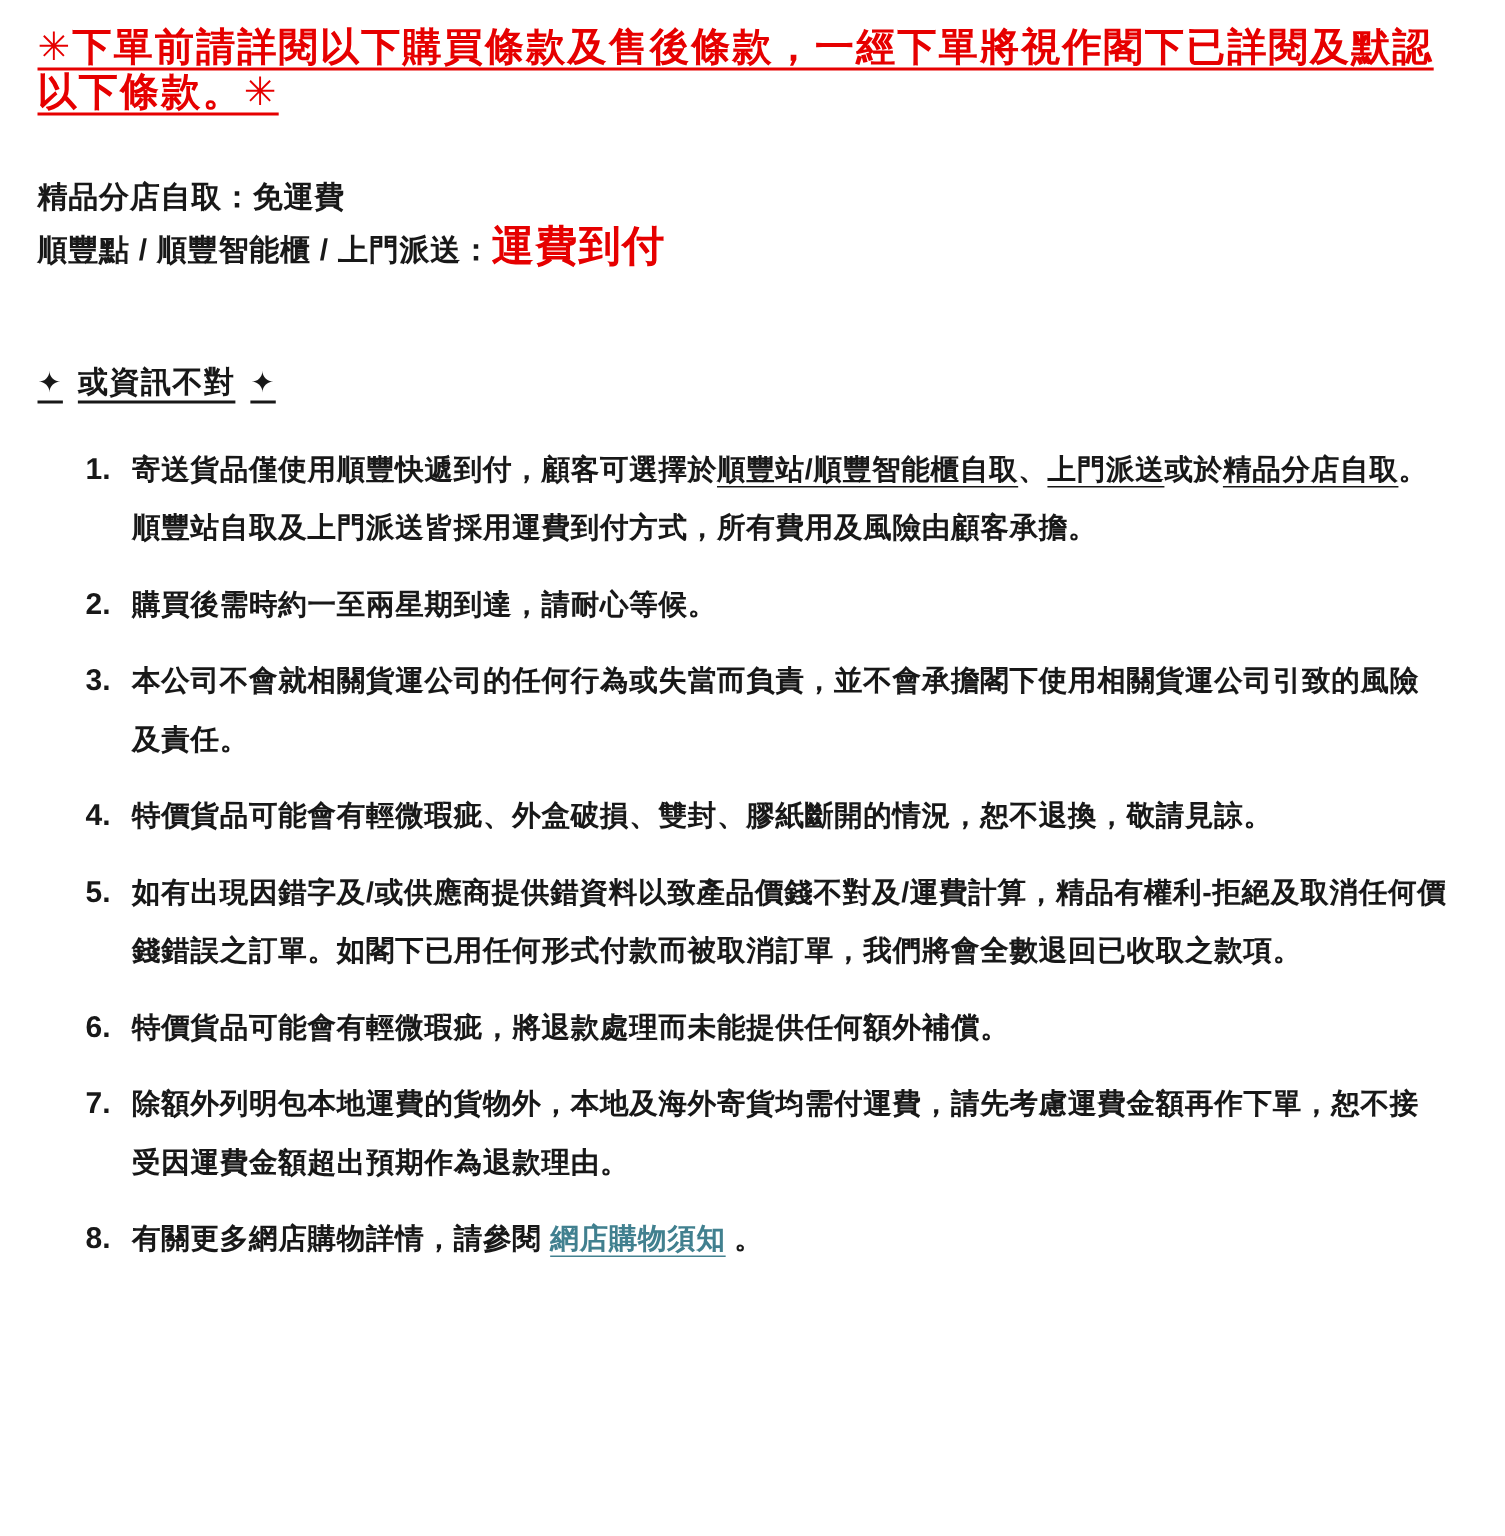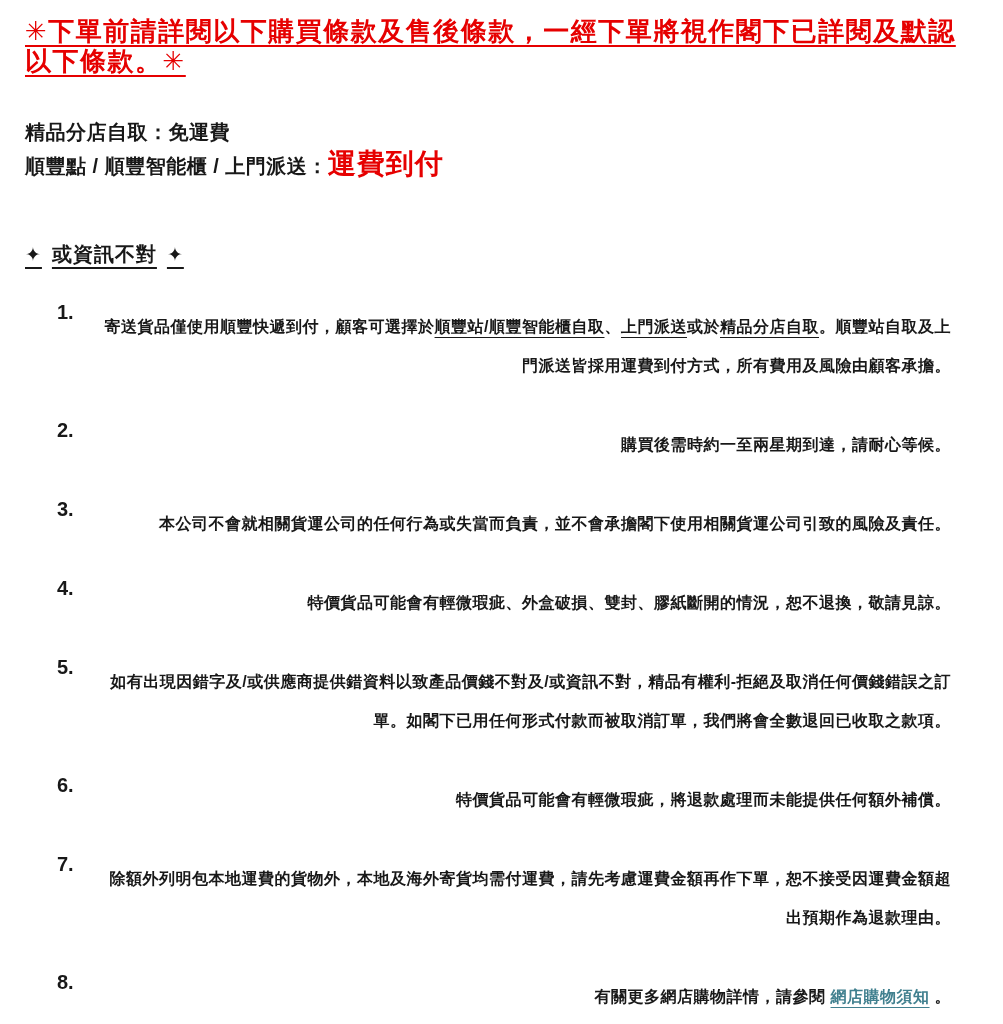--- a/index.html
+++ b/index.html
@@ -73,25 +73,24 @@
     width: 31px;
     font-size: 20px;
     line-height: 39px;
     letter-spacing: 0;
   }
   .itext {
     flex: 1 1 auto;
     max-width: 880px;
   }
   .para {
-    margin: 14px;
-    font-size: 16px;
+    margin: 0;
+    font-size: 19px;
     line-height: 39px;
     letter-spacing: 0.5px;
-    text-align: right;
   }
   .para + .para { margin-top: 12px; }
   .red-note { color: var(--red); }
   .u {
     text-decoration: underline;
     text-underline-offset: 5px;
   }
   .link {
     color: var(--link);
     text-decoration: underline;
@@ -139,21 +138,21 @@
     <div class="item">
       <span class="num">4.</span>
       <div class="itext">
         <p class="para">特價貨品可能會有輕微瑕疵、外盒破損、雙封、膠紙斷開的情況，恕不退換，敬請見諒。</p>
       </div>
     </div>
 
     <div class="item">
       <span class="num">5.</span>
       <div class="itext">
-        <p class="para">如有出現因錯字及/或供應商提供錯資料以致產品價錢不對及/或資訊不對，精品有權利-拒絕及取消任何價錢錯誤之訂單。如閣下已用任何形式付款而被取消訂單，我們將會全數退回已收取之款項。</p>
+        <p class="para">如有出現因錯字及/或供應商提供錯資料以致產品價錢不對及/運費計算，精品有權利-拒絕及取消任何價錢錯誤之訂單。如閣下已用任何形式付款而被取消訂單，我們將會全數退回已收取之款項。</p>
       </div>
     </div>
 
     <div class="item">
       <span class="num">6.</span>
       <div class="itext">
         <p class="para">特價貨品可能會有輕微瑕疵，將退款處理而未能提供任何額外補償。</p>
       </div>
     </div>
 

